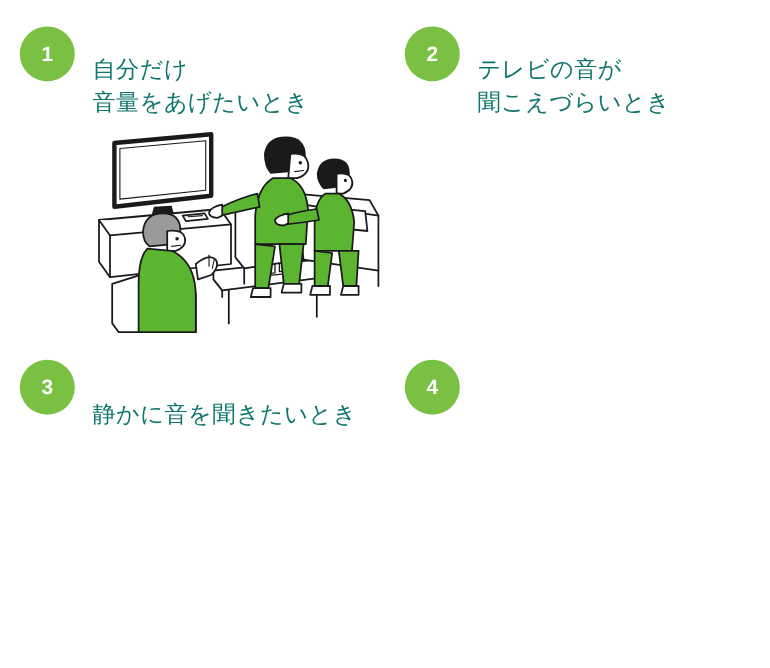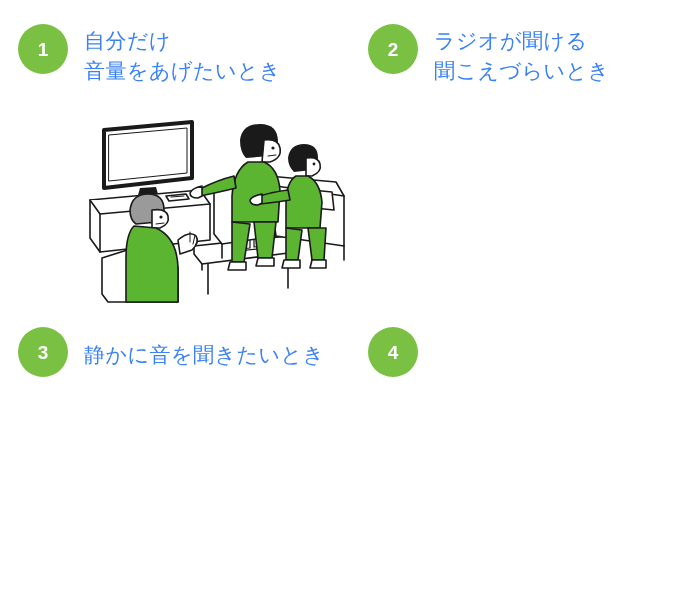--- a/index.html
+++ b/index.html
@@ -34,21 +34,22 @@
     font-size:19px;font-weight:bold;
     flex:0 0 auto;
     line-height:1;
   }
   .title{
     font-size:21px;
     line-height:1.42;
     letter-spacing:.5px;
     padding-top:2px;
     white-space:pre-line;
-    color:#3b82f6;
+    color:#0f766e;
+    margin-top:23px;
   }
   .title.one-line{padding-top:13px;}
 
   
   .art{position:absolute;}
   .art svg{display:block;}
   
   #art1{left:82px;top:118px;}
 </style>
 </head>
@@ -136,21 +137,21 @@
         <path d="M226 110 L230 142 L242 142 L244 110 Z" fill="#5cb531" stroke="#1a1a1a"></path>
         <path d="M202 142 L218 142 L218 150 L200 150 Z" fill="#fff" stroke="#1a1a1a"></path>
         <path d="M230 142 L244 142 L244 150 L228 150 Z" fill="#fff" stroke="#1a1a1a"></path>
       </svg>
     </div>
   </div>
 
   <div class="panel">
     <div class="head">
       <div class="badge">2</div>
-      <div class="title">ラジオが聞ける
+      <div class="title">テレビの音が
 聞こえづらいとき</div>
     </div>
 
   </div>
 
   <div class="panel">
     <div class="head">
       <div class="badge">3</div>
       <div class="title one-line">静かに音を聞きたいとき</div>
     </div>

